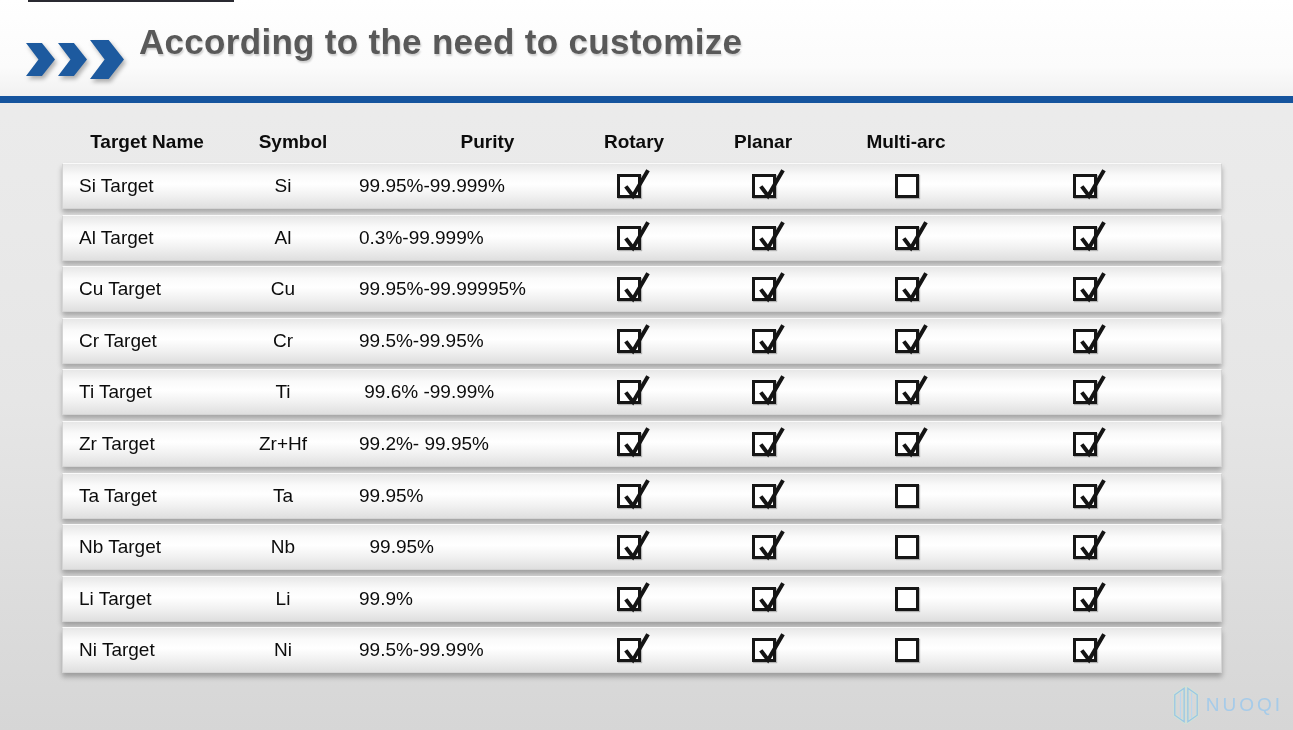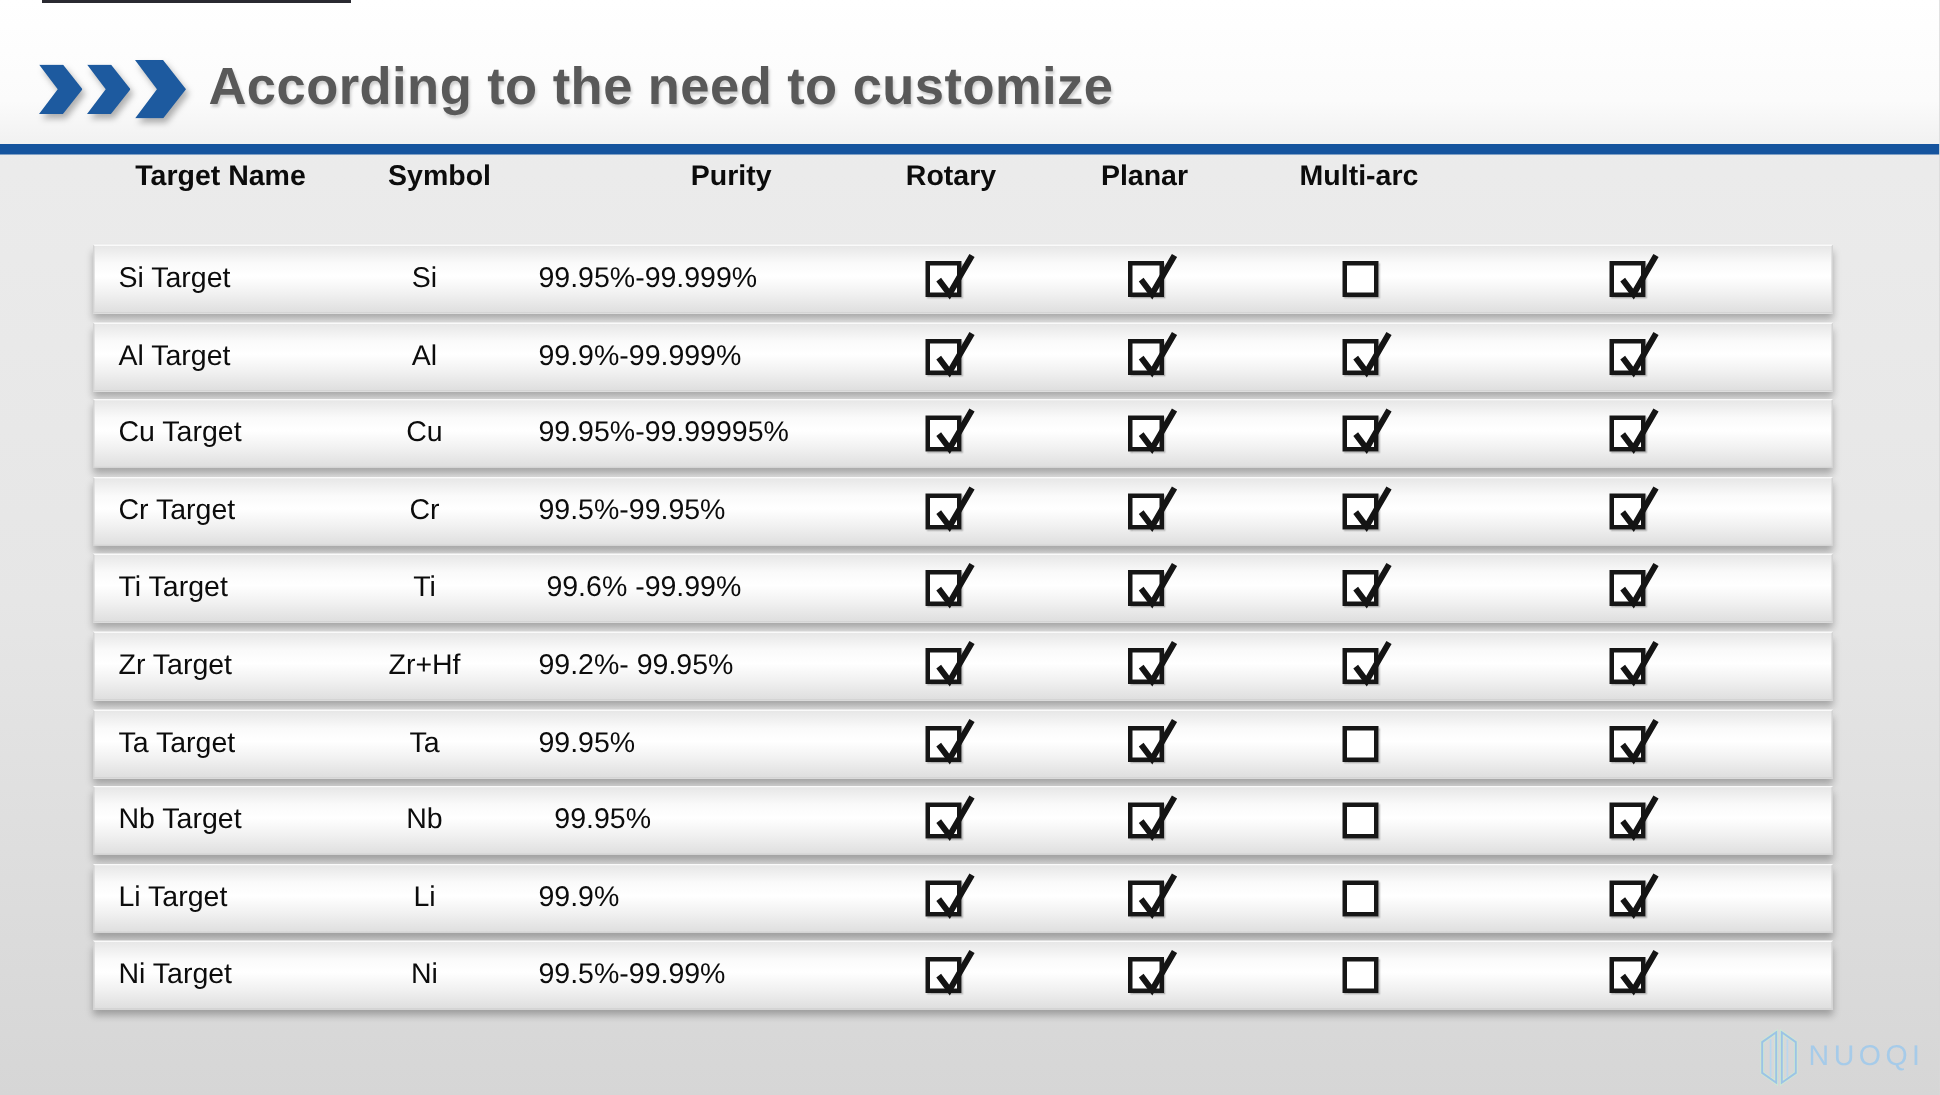--- a/index.html
+++ b/index.html
@@ -11,27 +11,27 @@
             background:linear-gradient(180deg,#ffffff 0%,#fbfbfb 70%,#f1f1f1 100%);}
   .top-dark-strip{position:absolute;left:28px;top:0;width:206px;height:2px;background:#2a2a31;}
   .blue-rule{position:absolute;left:0;top:96px;width:1293px;height:7px;background:#15549e;}
   
   .chevrons{position:absolute;left:26px;top:40px;display:flex;align-items:center;gap:3px;
             filter:drop-shadow(2px 3px 2px rgba(0,0,0,0.30));}
   .chev{background:#1d5a9f;clip-path:polygon(0 0,55% 0,100% 50%,55% 100%,0 100%,43% 50%);}
   .chev.c1{width:29px;height:33px;}
   .chev.c2{width:29px;height:33px;}
   .chev.c3{width:34px;height:39px;}
-  .page-title{position:absolute;left:139px;top:38px;font-size:35px;font-weight:bold;
+  .page-title{position:absolute;left:139px;top:22px;font-size:35px;font-weight:bold;
               color:#595959;letter-spacing:0.3px;text-shadow:1px 2px 2px rgba(0,0,0,0.18);
               white-space:nowrap;}
   
   .grid{display:grid;grid-template-columns:150px 140px 215px 122px 148px 138px 218px 1fr;
         align-items:center;}
-  .thead{position:absolute;left:62px;top:100px;width:1160px;height:36px;
+  .thead{position:absolute;left:62px;top:124px;width:1160px;height:36px;
          font-weight:bold;font-size:19px;color:#0c0c0c;}
   .thead .hc{text-align:center;white-space:nowrap;}
   .thead .h0{padding-left:20px;}
   .thead .h1{padding-left:22px;}
   .thead .h2{padding-left:56px;}
   .thead .h3{padding-left:12px;}
   .tbody{position:absolute;left:62px;top:163px;width:1160px;
          display:flex;flex-direction:column;gap:5.6px;}
   .row{height:46px;border:1px solid #d4d4d4;border-top-color:#fafafa;box-sizing:border-box;
        background:linear-gradient(180deg,#e7e7e7 0%,#fafafa 26%,#ffffff 46%,#f1f1f1 72%,#dfdfdf 100%);
@@ -90,21 +90,21 @@
             </svg></div></div>
         <div class="cell c-chk"><div class="cb"></div></div>
         <div class="cell c-chk"><div class="cb"><svg width="30" height="34" viewBox="0 0 30 34">
               <path d="M7 19 L13 27 L27 3" fill="none" stroke="#141414" stroke-width="4" stroke-linecap="square"></path>
             </svg></div></div>
         <div></div>
       </div>
       <div class="row grid">
         <div class="cell c-name">Al Target</div>
         <div class="cell c-sym">Al</div>
-        <div class="cell c-pur">99.9%-99.999%</div>
+        <div class="cell c-pur">0.3%-99.999%</div>
         <div class="cell c-chk"><div class="cb"><svg width="30" height="34" viewBox="0 0 30 34">
               <path d="M7 19 L13 27 L27 3" fill="none" stroke="#141414" stroke-width="4" stroke-linecap="square"></path>
             </svg></div></div>
         <div class="cell c-chk"><div class="cb"><svg width="30" height="34" viewBox="0 0 30 34">
               <path d="M7 19 L13 27 L27 3" fill="none" stroke="#141414" stroke-width="4" stroke-linecap="square"></path>
             </svg></div></div>
         <div class="cell c-chk"><div class="cb"><svg width="30" height="34" viewBox="0 0 30 34">
               <path d="M7 19 L13 27 L27 3" fill="none" stroke="#141414" stroke-width="4" stroke-linecap="square"></path>
             </svg></div></div>
         <div class="cell c-chk"><div class="cb"><svg width="30" height="34" viewBox="0 0 30 34">

